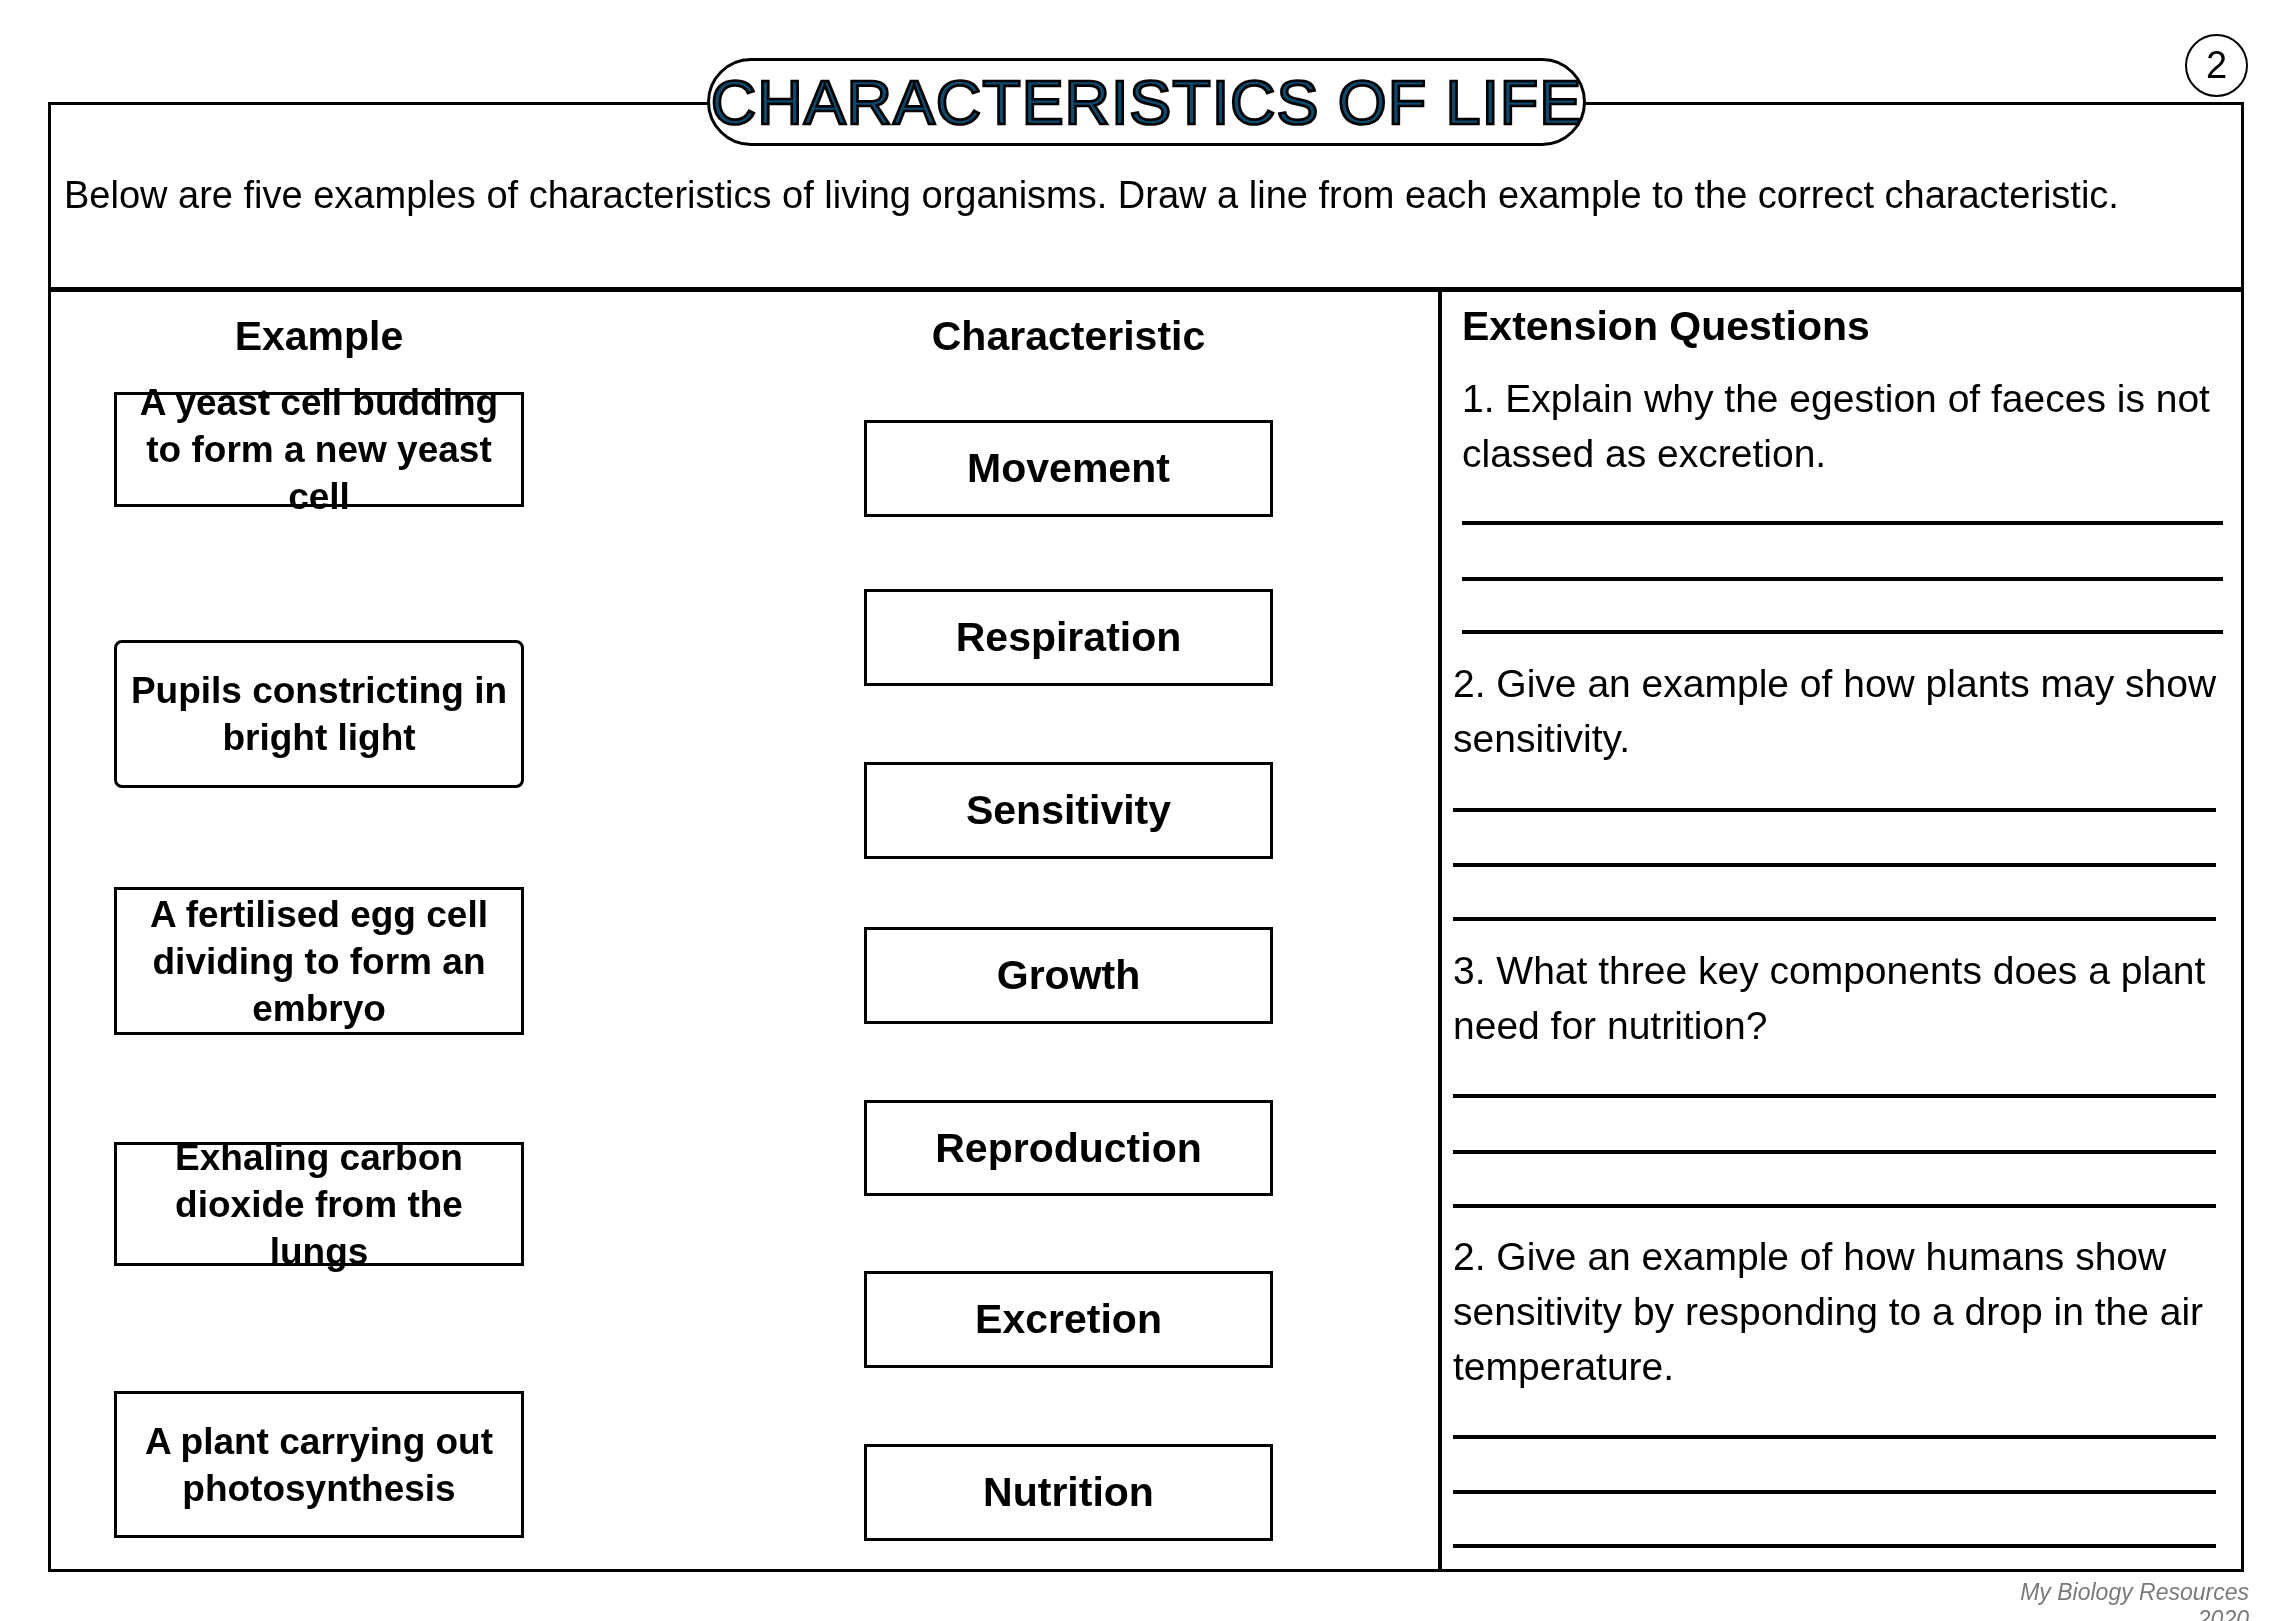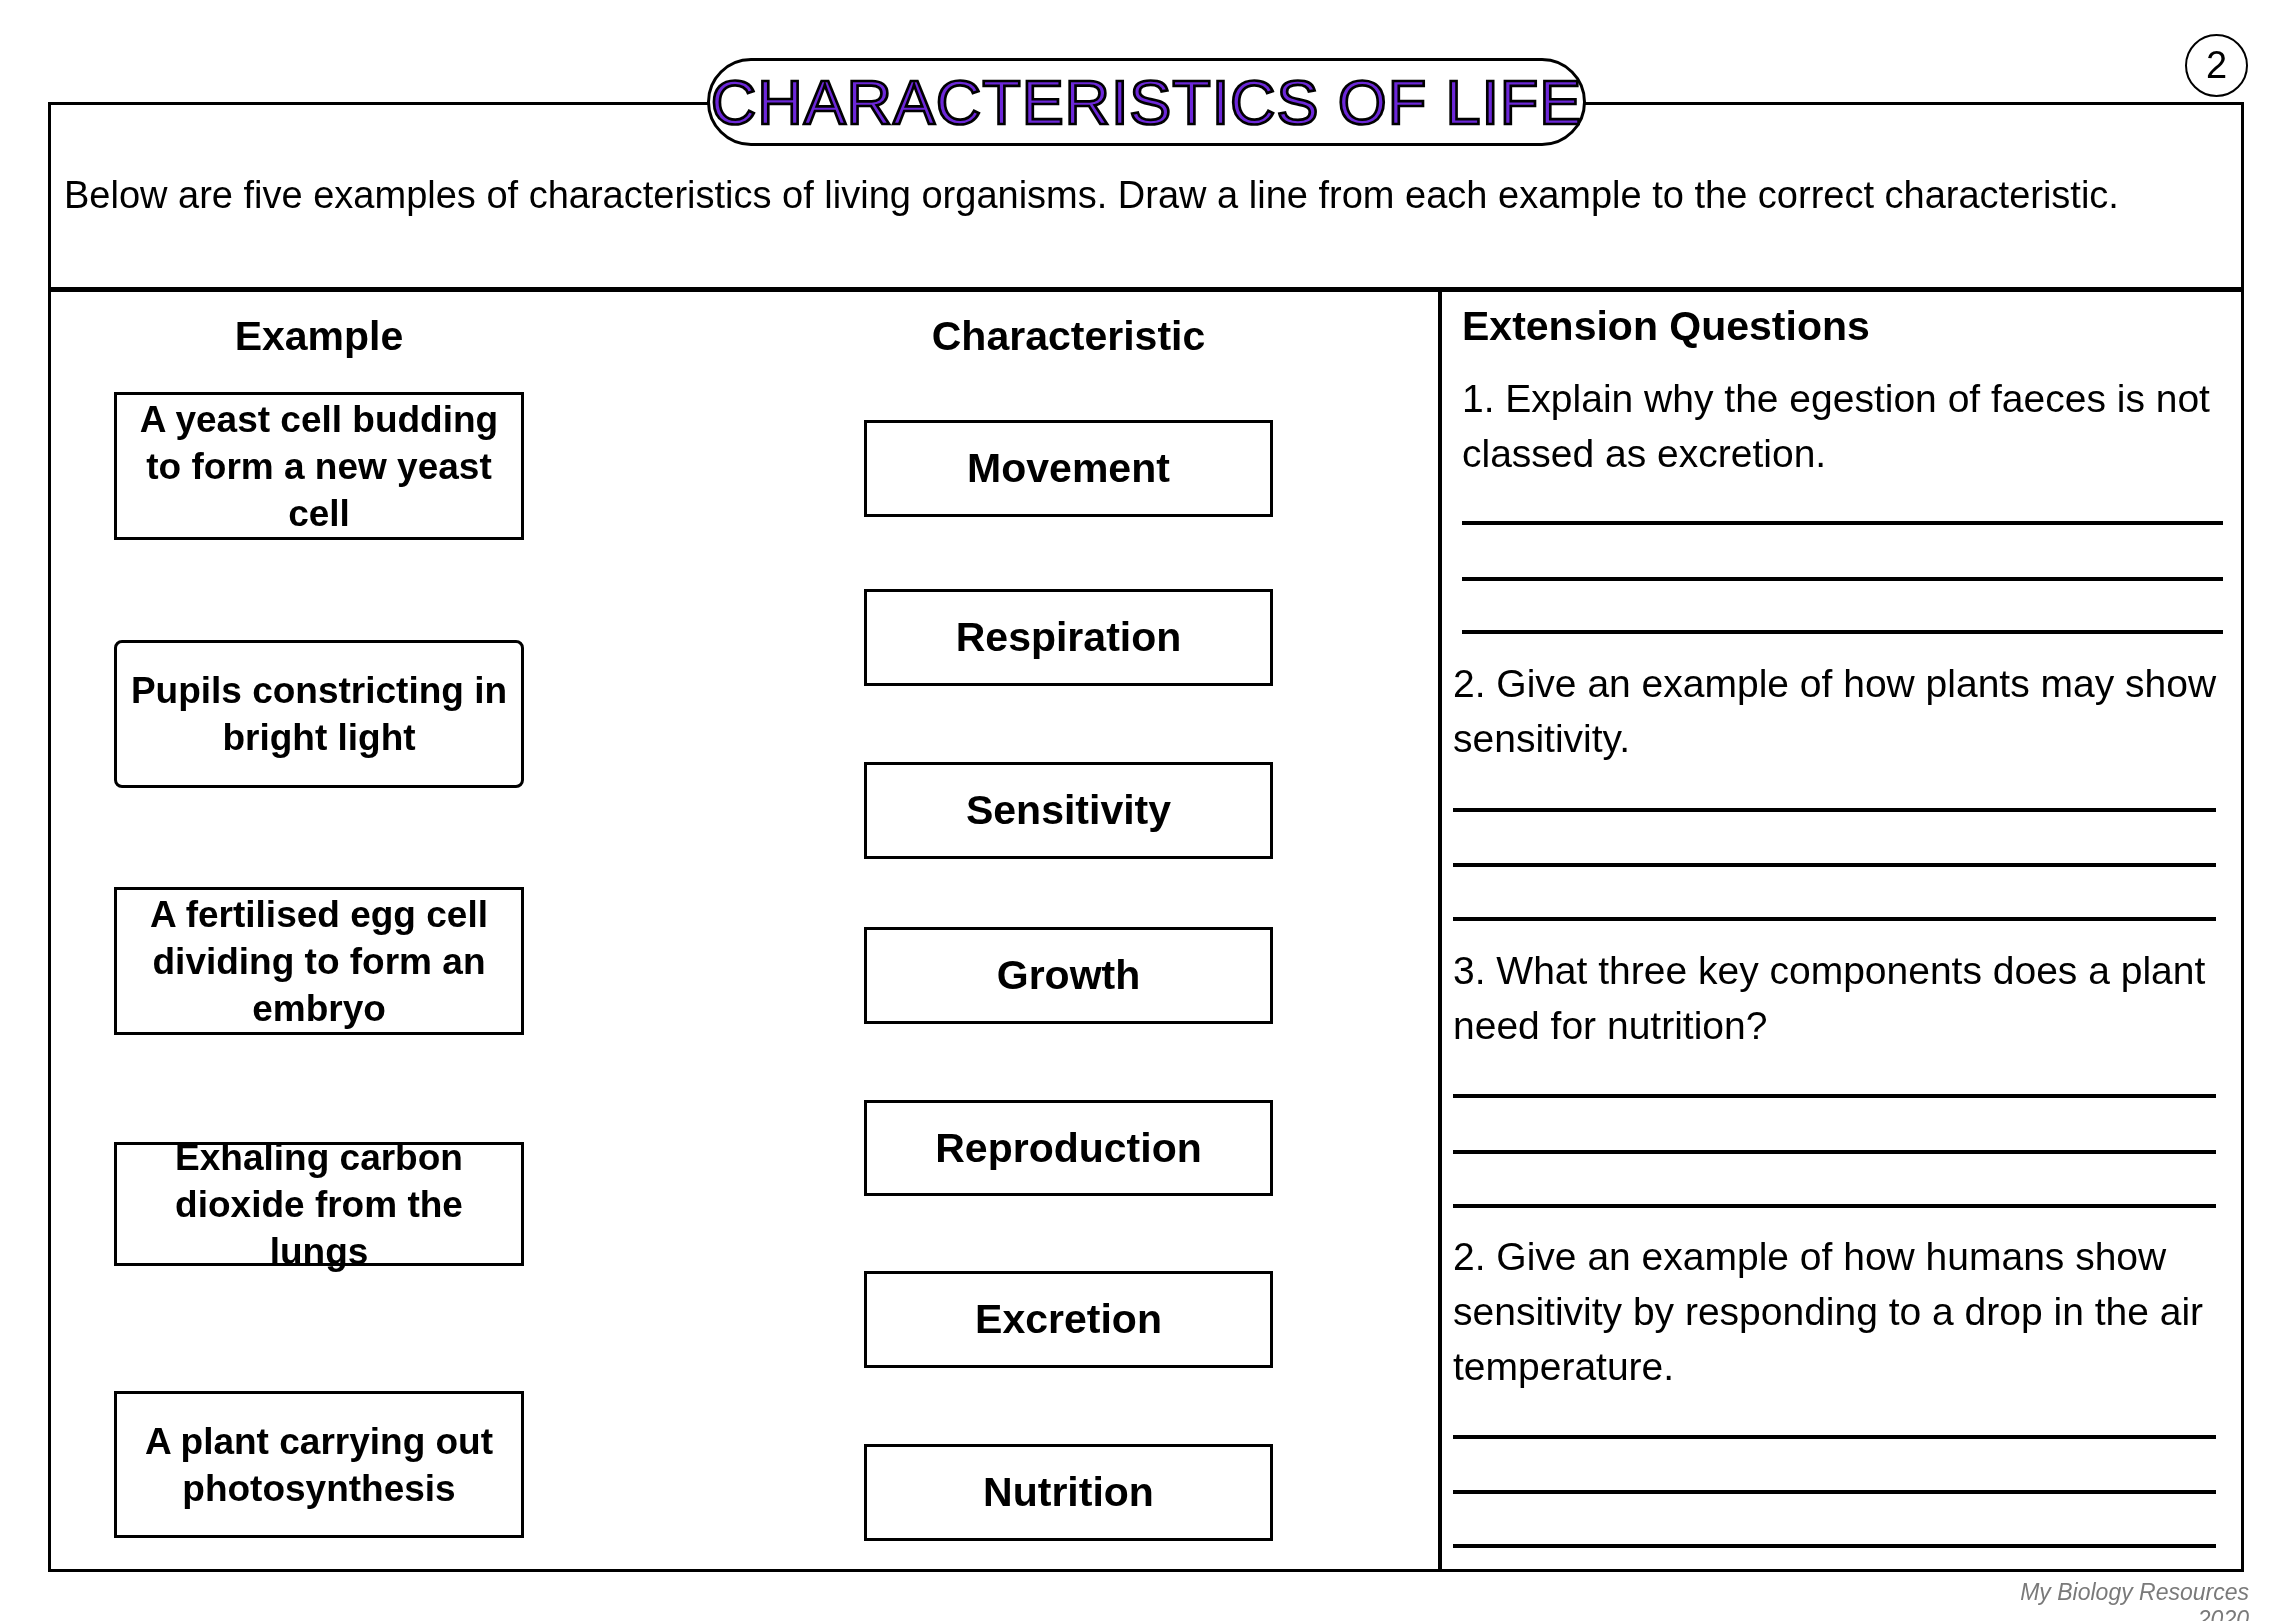--- a/index.html
+++ b/index.html
@@ -2,21 +2,21 @@
 <html style="font-size:14.3px"><head>
 <meta charset="utf-8">
 <style>
   html, body { margin:0; padding:0; background:#ffffff; }
   body { width:2293px; height:1622px; position:relative; overflow:hidden;
          font-family:"Liberation Sans", sans-serif; color:#000; }
   .abs { position:absolute; }
   .outer { left:48px; top:102px; width:2196px; height:1470px; border:3.6px solid #000; box-sizing:border-box; }
   .title-pill { left:707px; top:58px; width:879px; height:88px; border:3.6px solid #000; border-radius:44px;
                 background:#fff; box-sizing:border-box; display:flex; align-items:center; justify-content:center; }
-  .title-text { font-size:63px; font-weight:400; letter-spacing:0.9px; color:#6d28d9;
+  .title-text { font-size:63px; font-weight:400; letter-spacing:0.9px; color:#0c4a6e;
                 -webkit-text-stroke:2.7px #000; font-family:"Liberation Sans", sans-serif; line-height:1; }
   .page-num { left:2185px; top:34px; width:63px; height:63px; border:2.7px solid #000; border-radius:50%;
               box-sizing:border-box; display:flex; align-items:center; justify-content:center; font-size:38px; }
   .intro { left:64px; top:168px; width:2149px; font-size:38px; line-height:55px; }
   .hdivider { left:48px; top:287px; width:2196px; height:4.5px; background:#000; }
   .vdivider { left:1438px; top:289px; width:3.6px; height:1282px; background:#000; }
   .col-head { font-size:41px; font-weight:700; text-align:center; }
   .ex-box { left:114px; width:410px; border:3.6px solid #000; box-sizing:border-box; display:flex;
             align-items:center; justify-content:center; text-align:center; font-size:37px; font-weight:700; line-height:47px; padding:0 7.2px; }
   .ch-box { left:864px; width:409px; border:3.6px solid #000; box-sizing:border-box; display:flex;
@@ -40,21 +40,21 @@
 </div>
 
 <div class="abs intro">Below are five examples of characteristics of living organisms. Draw a line from each example to the correct characteristic.</div>
 
 <div class="abs hdivider"></div>
 <div class="abs vdivider"></div>
 
 <div class="abs col-head" style="left:114px; top:313px; width:410px;">Example</div>
 <div class="abs col-head" style="left:864px; top:313px; width:409px;">Characteristic</div>
 
-<div class="abs ex-box" style="top:392px; height:148px;">
+<div class="abs ex-box" style="top:392px; height:115px;">
     <span>A yeast cell budding to form a new yeast cell</span>
   </div>
 <div class="abs ex-box" style="top:640px; height:148px;border-radius:8px;">
     <span>Pupils constricting in bright light</span>
   </div>
 <div class="abs ex-box" style="top:887px; height:148px;">
     <span>A fertilised egg cell dividing to form an embryo</span>
   </div>
 <div class="abs ex-box" style="top:1142px; height:124px;">
     <span>Exhaling carbon dioxide from the lungs</span>

